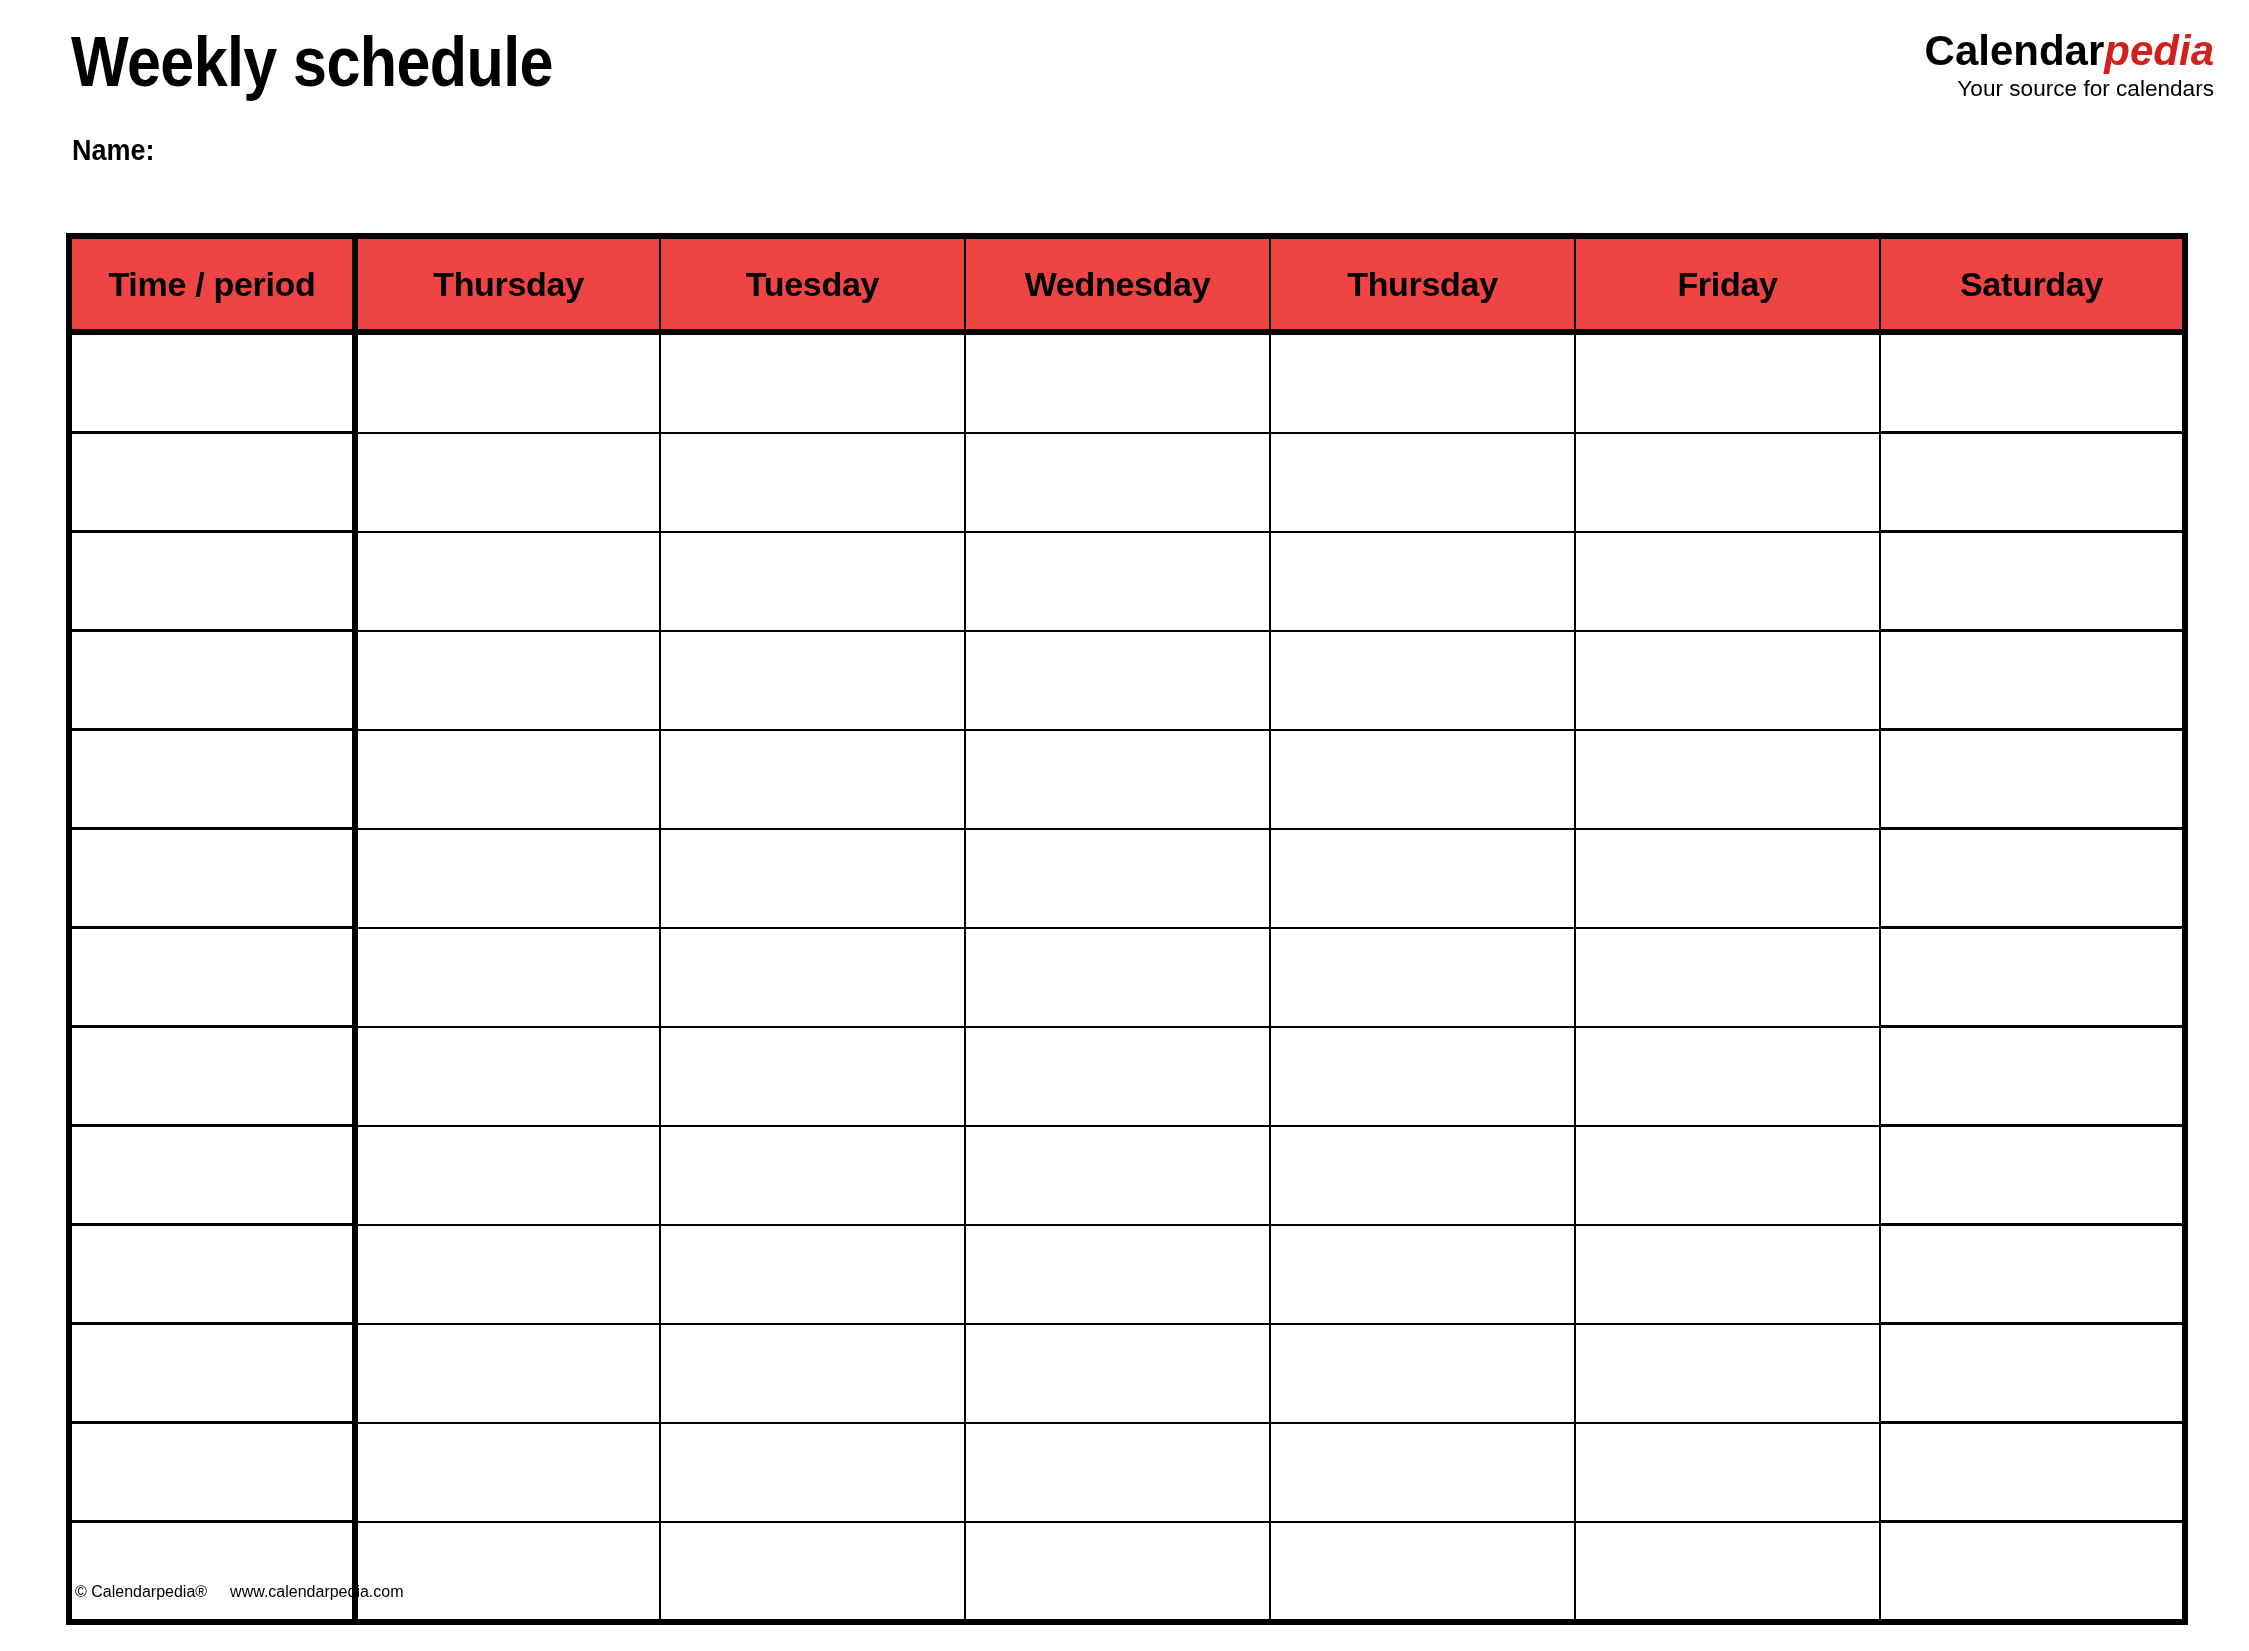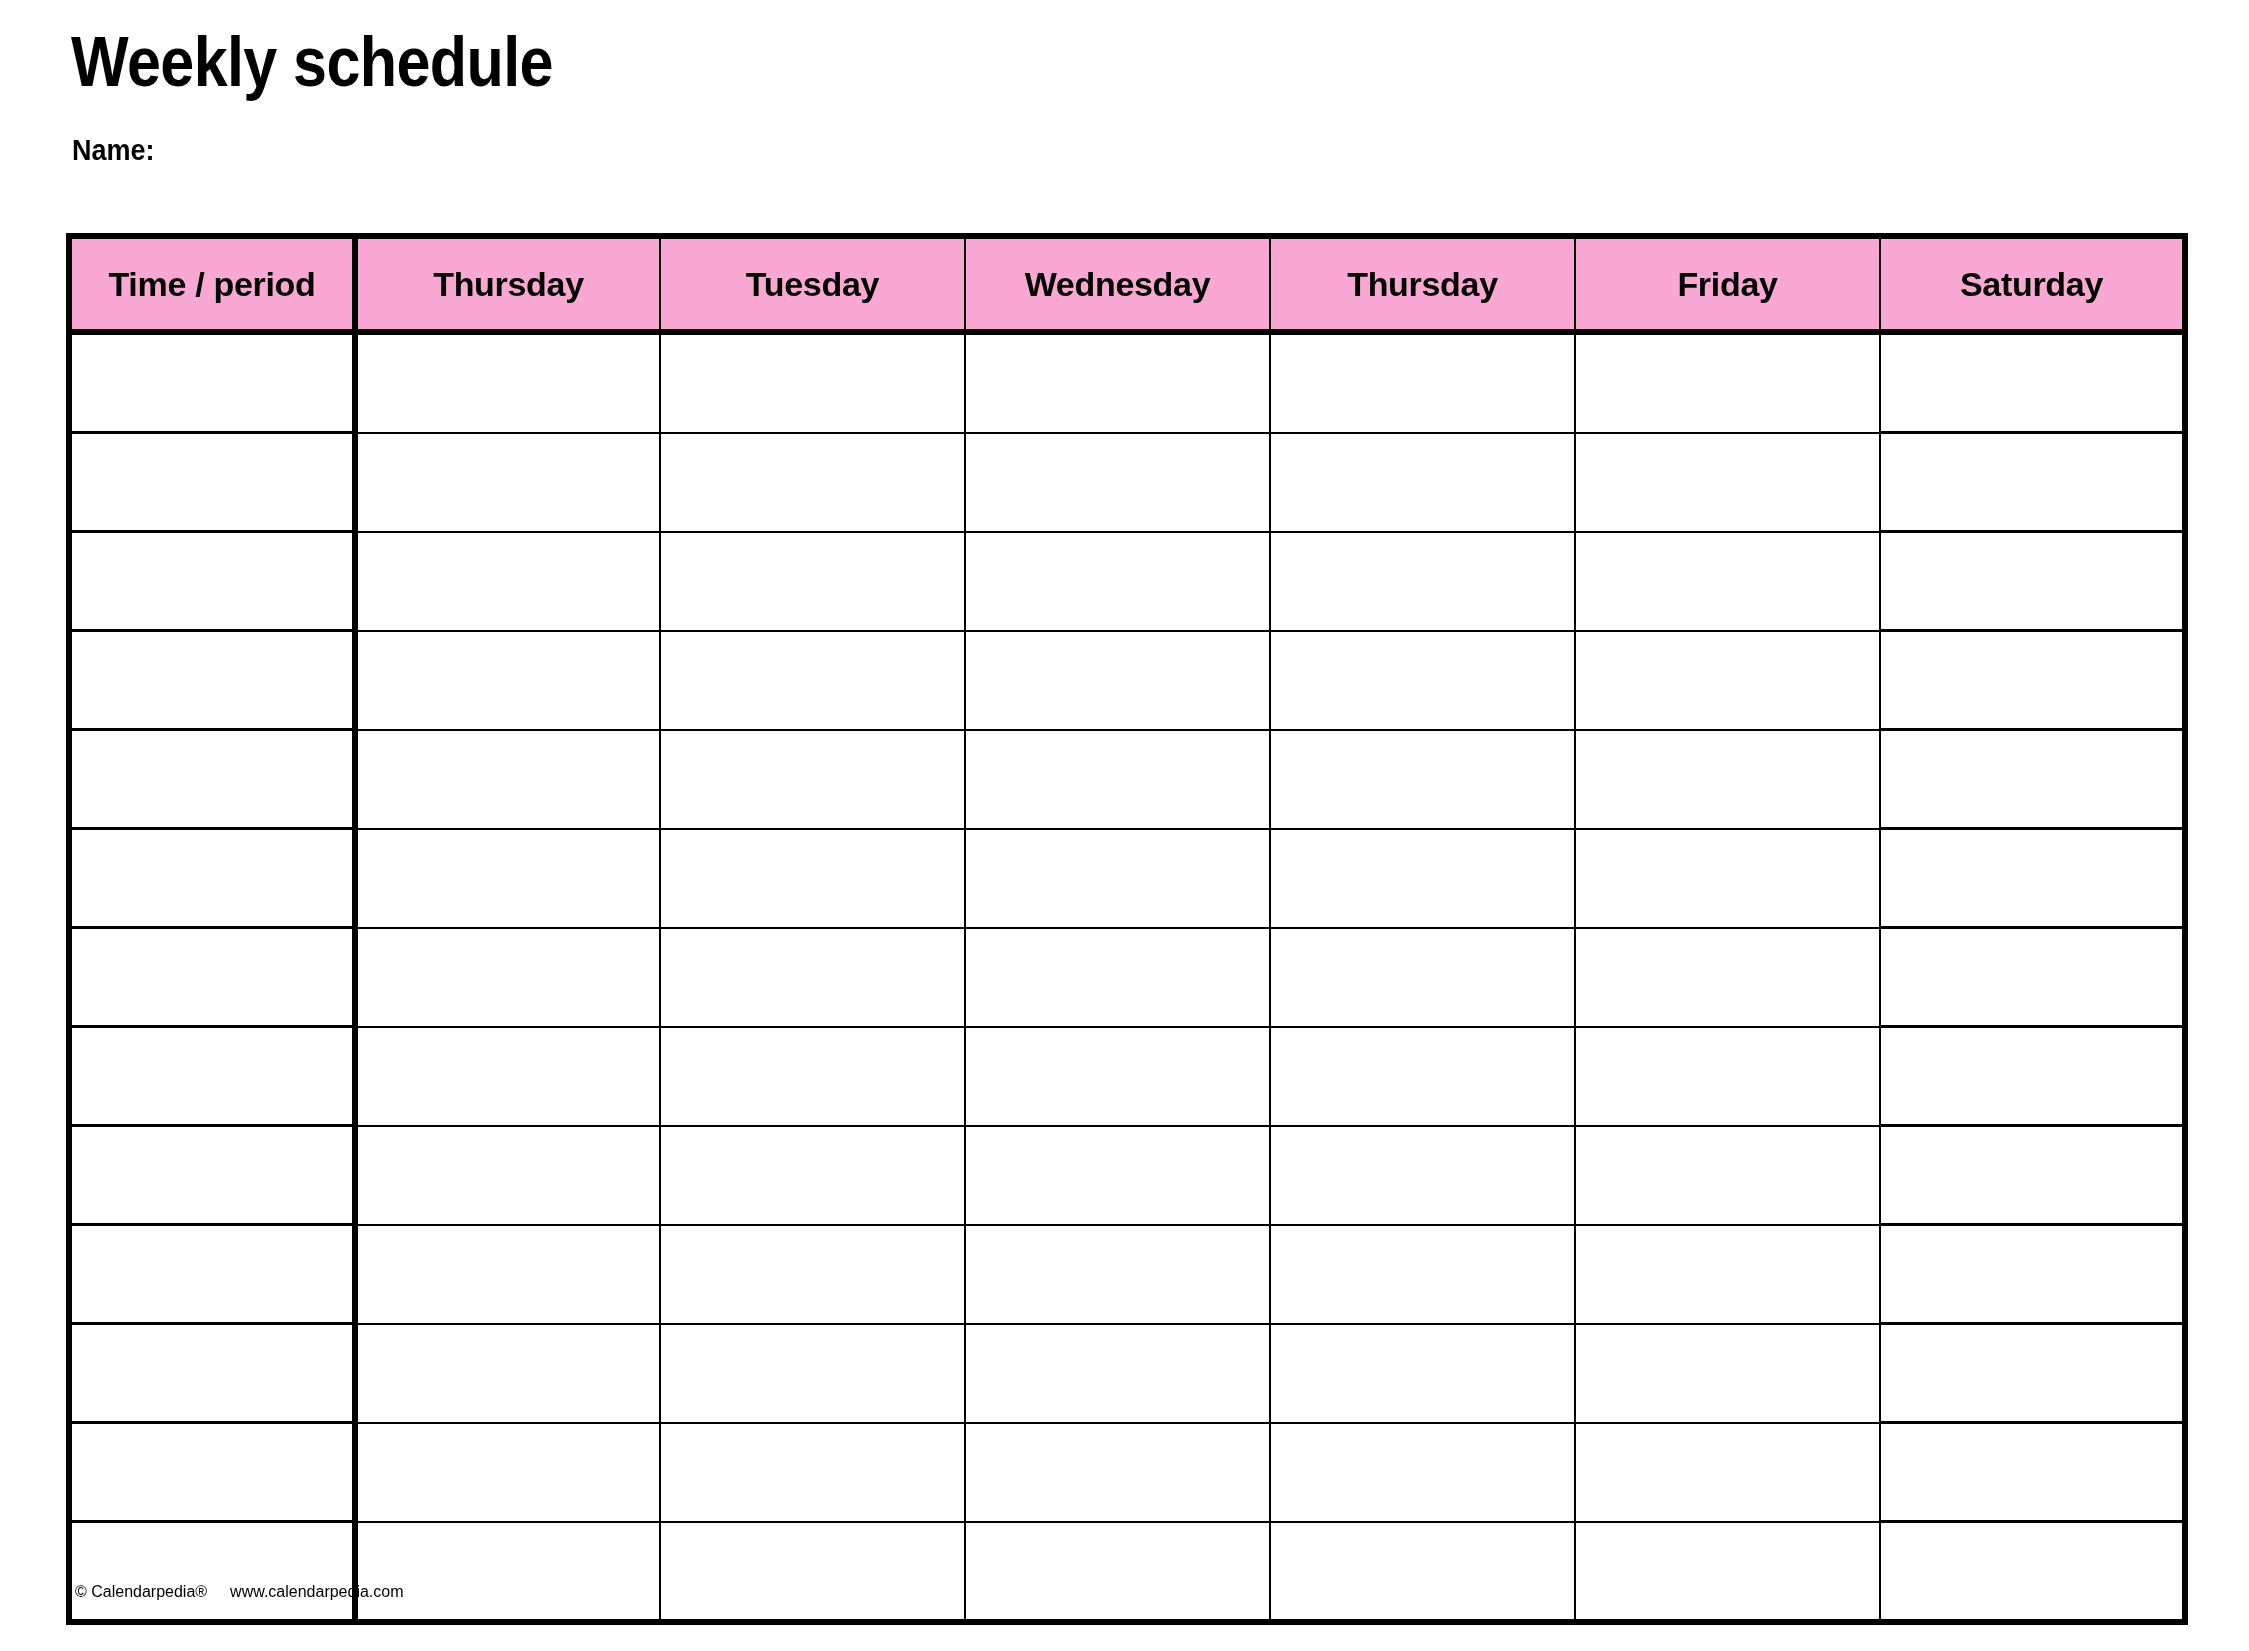--- a/index.html
+++ b/index.html
@@ -104,21 +104,21 @@
 
   table.schedule thead th {
     height: 90px;
     font-size: 34px;
     font-weight: bold;
     text-align: center;
     vertical-align: middle;
     padding: 0 4.1px;
     border-right: 2.1px solid #000000;
     border-bottom: 6.2px solid #000000;
-    background: #f9a8d4;
+    background: #ef4444;
     white-space: nowrap;
     letter-spacing: -0.3px;
   }
   table.schedule thead th.time-head {
     border-right: 6.2px solid #000000;
   }
   table.schedule thead th:last-child {
     border-right: none;
     margin-left: 13px;
   }
@@ -161,20 +161,26 @@
 <body>
 
 <div class="page">
 
   <div class="header-zone">
 
     <div class="page-title">Weekly schedule</div>
 
     <div class="name-label">Name:</div>
 
+    <div class="brand">
+      <div class="brand-wordmark">
+        <span class="brand-part-a">Calendar</span><span class="brand-part-b">pedia</span>
+      </div>
+      <div class="brand-tagline">Your source for calendars</div>
+    </div>
 
   </div>
 
   <div class="schedule-wrap">
     <table class="schedule">
       <colgroup>
         <col class="col-time">
         <col class="col-day">
         <col class="col-day">
         <col class="col-day">

